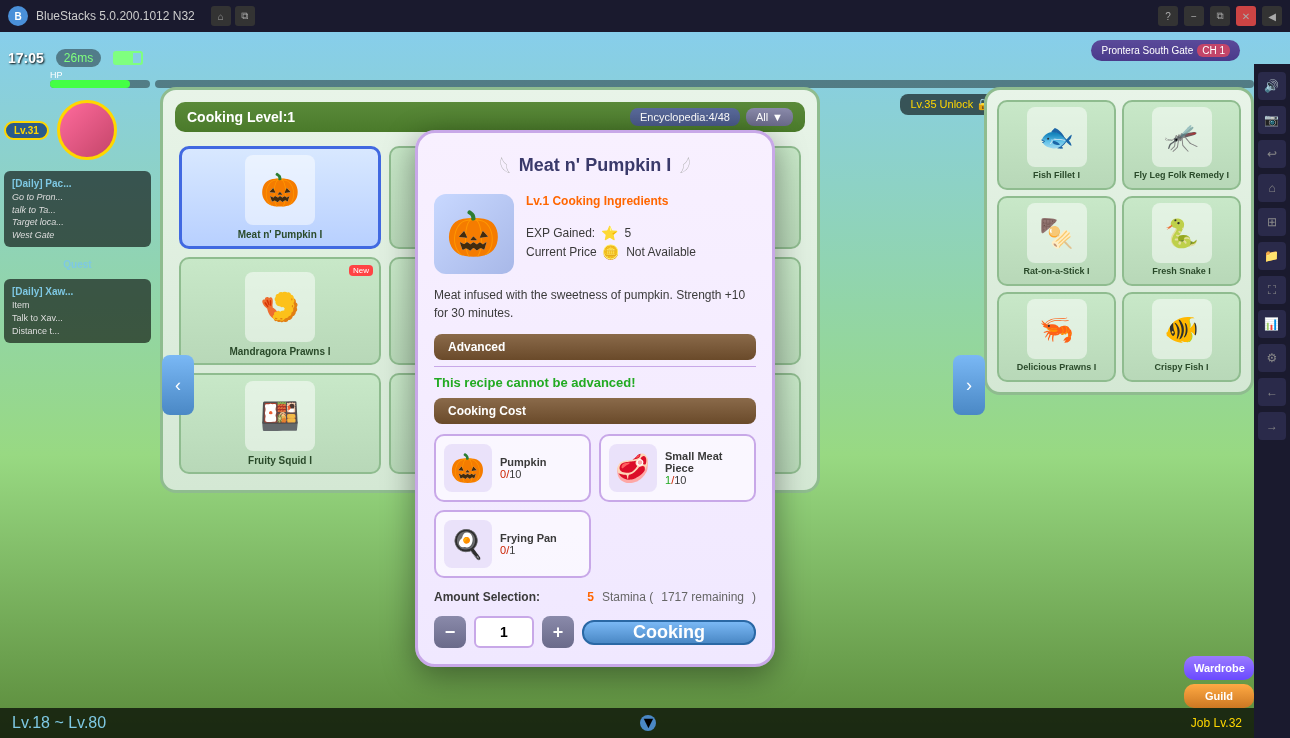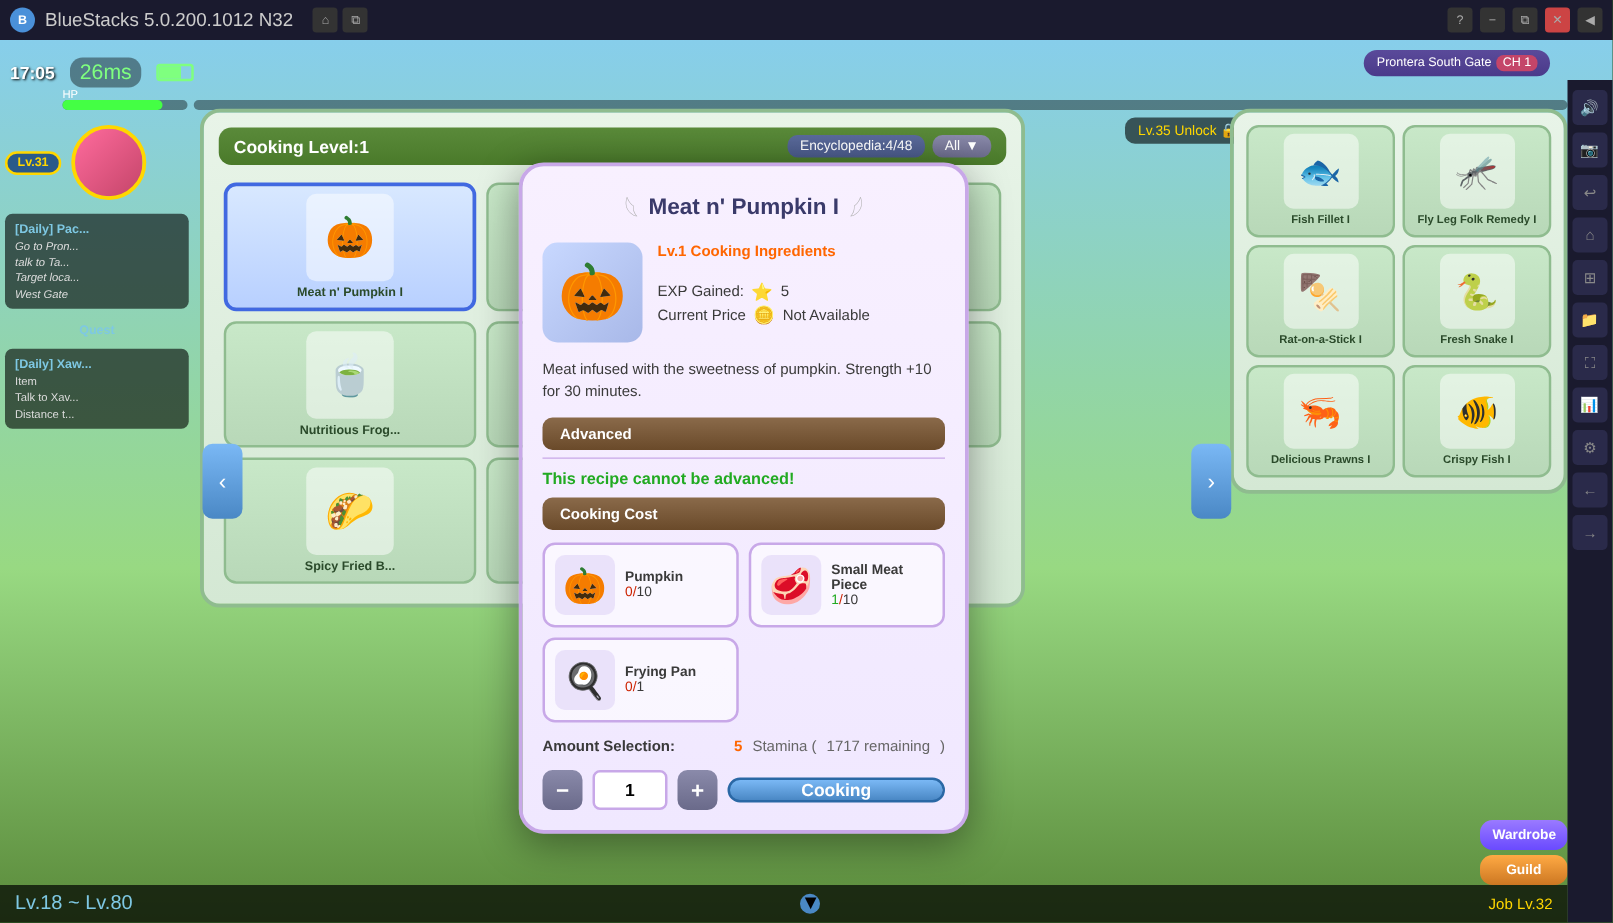--- a/index.html
+++ b/index.html
@@ -31,21 +31,21 @@
       gap: 8px;
       z-index: 100;
     }
     .bs-logo {
       width: 20px; height: 20px;
       background: #4a90d9;
       border-radius: 50%;
       display: flex; align-items: center; justify-content: center;
       color: white; font-size: 10px; font-weight: bold;
     }
-    .bs-title { color: #ccc; font-size: 15px; }
+    .bs-title { color: #ccc; font-size: 12px; }
     .bs-controls {
       margin-left: auto;
       display: flex; gap: 6px;
     }
     .bs-btn {
       width: 20px; height: 20px;
       background: #333;
       border-radius: 3px;
       display: flex; align-items: center; justify-content: center;
       color: #aaa; font-size: 10px; cursor: pointer;
@@ -70,21 +70,21 @@
       color: white;
       font-size: 14px;
       font-weight: bold;
       text-shadow: 1px 1px 2px #000;
     }
     .hud-ping {
       background: rgba(0,0,0,0.4);
       border-radius: 10px;
       padding: 2px 8px;
       color: #7fff7f;
-      font-size: 17px;
+      font-size: 12px;
     }
     .hud-battery {
       width: 30px; height: 14px;
       border: 2px solid #7fff7f;
       border-radius: 3px;
       background: linear-gradient(to right, #7fff7f 70%, transparent 70%);
       position: relative;
     }
 
     
@@ -422,21 +422,21 @@
       display: flex; align-items: center; justify-content: center;
       font-size: 14px;
       font-weight: bold;
     }
     .cook-btn {
       flex: 1;
       background: linear-gradient(180deg, #7ab8f5 0%, #4a88c5 100%);
       border-radius: 12px;
       padding: 0 20px;
       color: white;
-      font-size: 14px;
+      font-size: 18px;
       font-weight: bold;
       text-align: center;
       cursor: pointer;
       border: 2px solid #2a68a5;
     }
 
     
     .right-panel {
       position: absolute;
       right: 36px;
@@ -687,20 +687,25 @@
       <div class="recipe-item">
         <div class="recipe-img">🍲</div>
         <div class="recipe-name">Healthy Me...</div>
       </div>
 
       <div class="recipe-item">
         <div class="recipe-img">🥗</div>
         <div class="recipe-name"></div>
       </div>
 
+      <div class="recipe-item">
+        <div class="new-badge">New</div>
+        <div class="recipe-img">🍤</div>
+        <div class="recipe-name">Mandragora Prawns I</div>
+      </div>
 
       <div class="recipe-item">
         <div class="recipe-img">🍵</div>
         <div class="recipe-name">Nutritious Frog...</div>
       </div>
 
       <div class="recipe-item">
         <div class="recipe-img">🥘</div>
         <div class="recipe-name"></div>
       </div>

